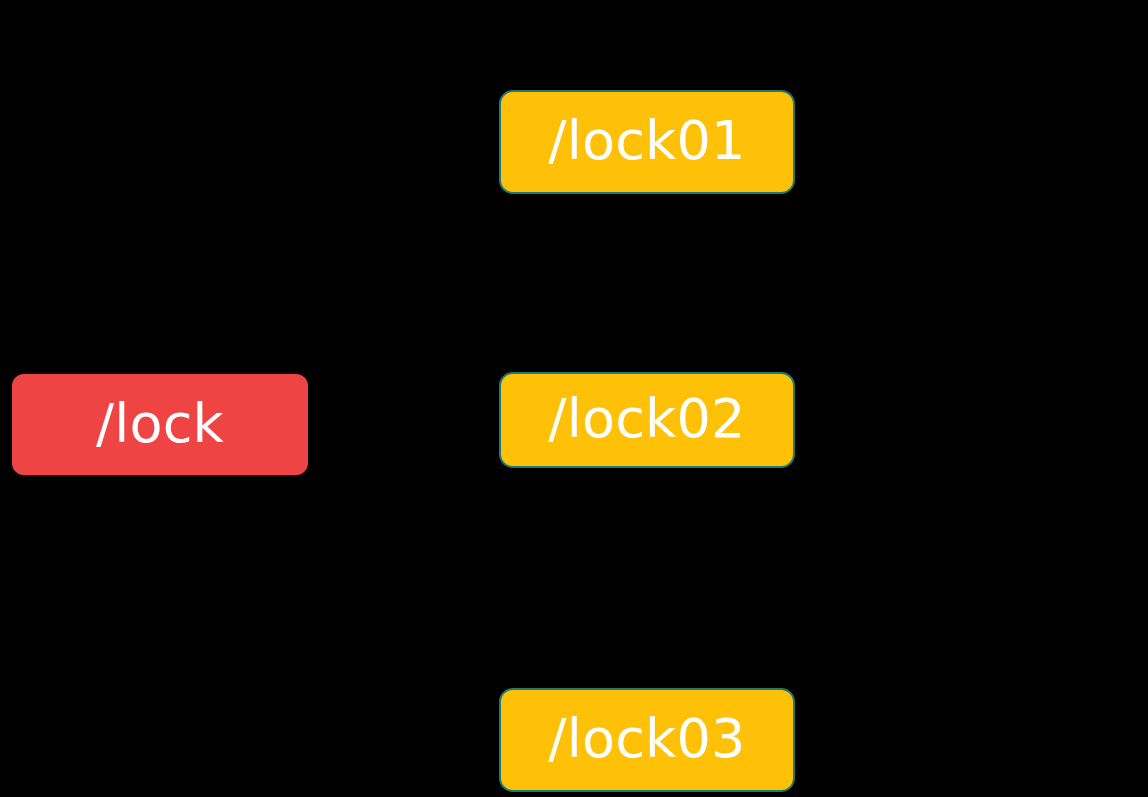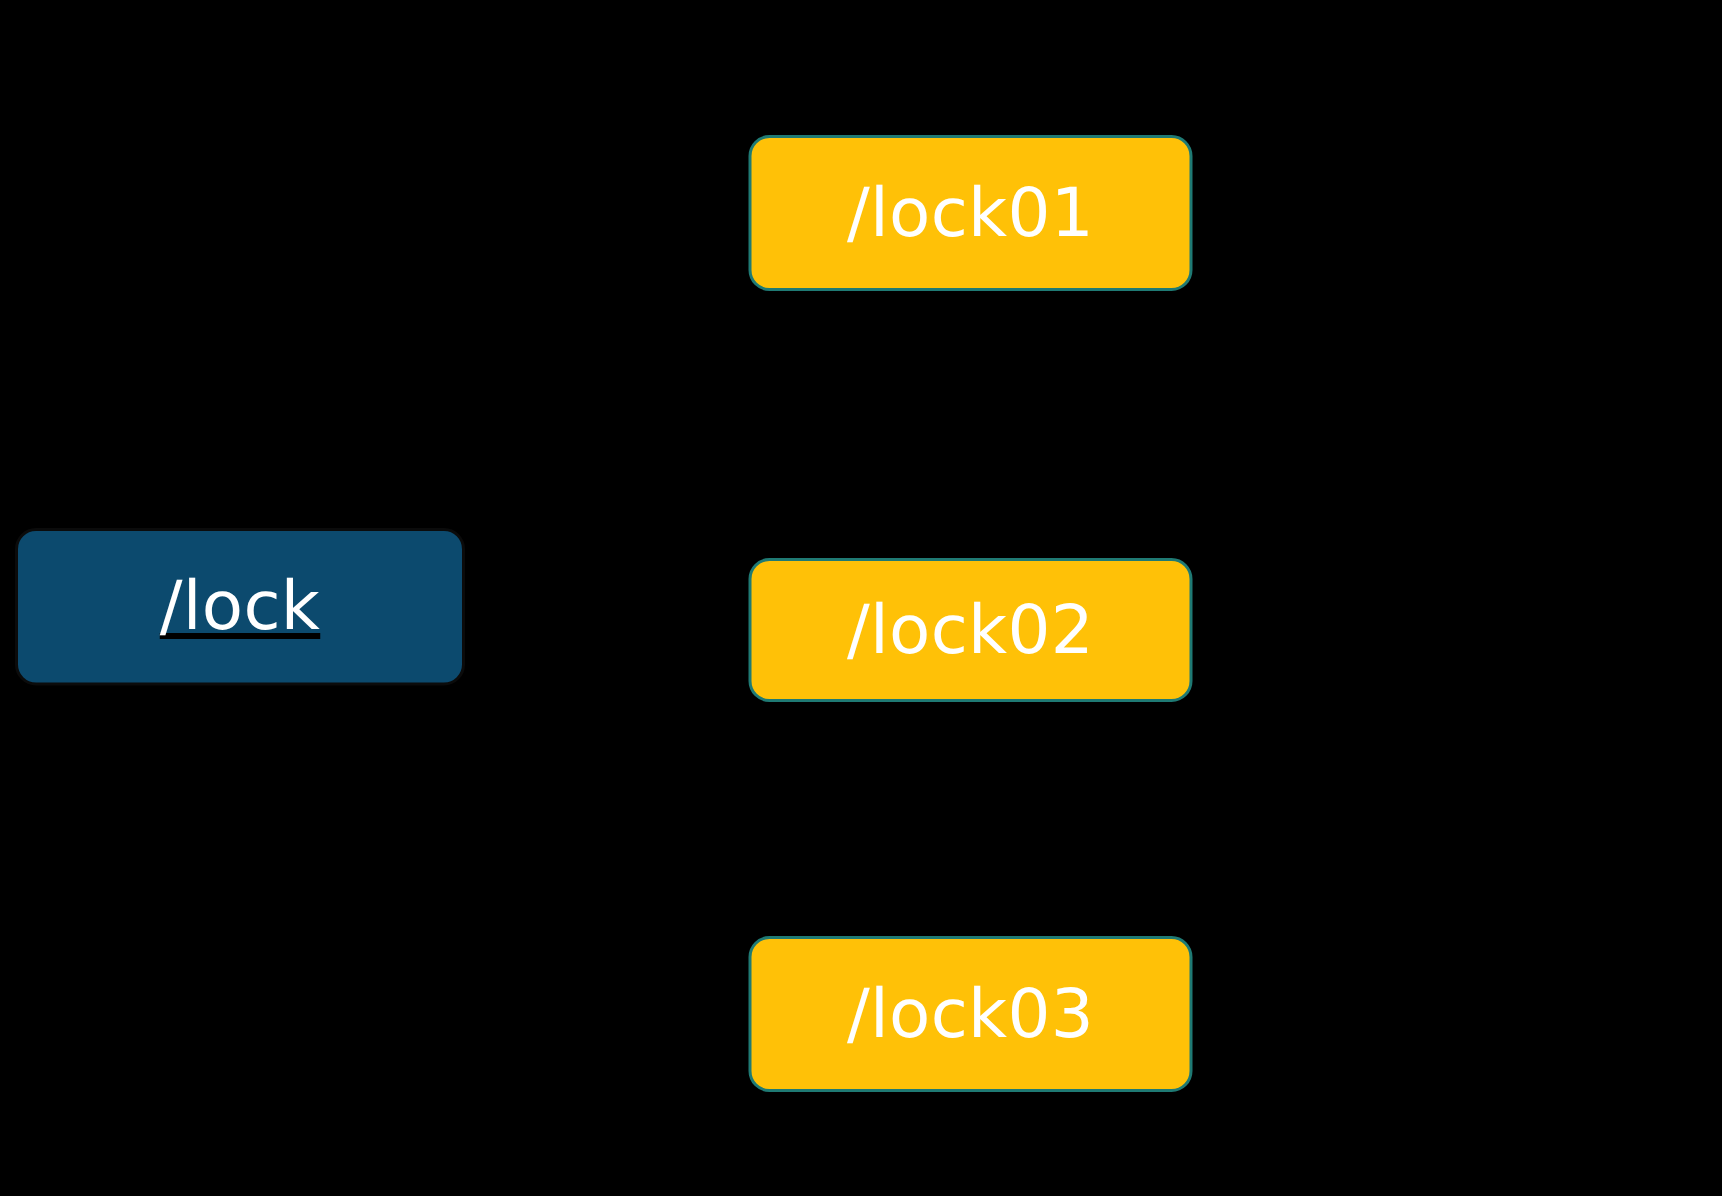--- a/index.html
+++ b/index.html
@@ -34,21 +34,21 @@
     display: flex;
     align-items: center;
     justify-content: center;
     border-radius: 14px;
     border-style: solid;
     border-width: 2px;
     overflow: hidden;
   }
   .node-label {
     color: #ffffff;
-    font-size: 45px;
+    font-size: 54px;
     line-height: 1;
     font-weight: 400;
     letter-spacing: 0.2px;
     white-space: nowrap;
     text-align: left;
     margin-top: -2px;
   }
   .node-root {
     background: #26a69a;
     border-color: #0b0b0b;
@@ -71,29 +71,29 @@
     <g>
       <path d="M 310 424 L 497 424" fill="none" stroke="#000000" stroke-width="3"></path>
       <polygon points="497,424 486,418 486,430" fill="#000000" stroke="#000000" stroke-width="1"></polygon>
     </g>
     <g>
       <path d="M 310 440 C 400 440 410 703 497 703" fill="none" stroke="#000000" stroke-width="3"></path>
       <polygon points="497,703 486,697 486,709" fill="#000000" stroke="#000000" stroke-width="1"></polygon>
     </g>
   </svg>
 
-  <div class="node node-root" style="left: 10px; top: 352px; width: 300px; height: 105px; background: #0c4a6e; border-color: rgb(11, 11, 11); text-decoration: underline;">
+  <div class="node node-root" style="left: 10px; top: 372px; width: 300px; height: 105px; background: #ef4444; border-color: rgb(11, 11, 11);">
     <span class="node-label" style="color: rgb(255, 255, 255);">/lock</span>
   </div>
 
   <div class="node node-child" style="left: 499px; top: 90px; width: 296px; height: 104px; background: rgb(255, 193, 7); border-color: rgb(31, 122, 116);">
     <span class="node-label" style="color: rgb(255, 255, 255);">/lock01</span>
   </div>
 
   <div class="node node-child" style="left: 499px; top: 372px; width: 296px; height: 96px; background: rgb(255, 193, 7); border-color: rgb(31, 122, 116);">
     <span class="node-label" style="color: rgb(255, 255, 255);">/lock02</span>
   </div>
 
-  <div class="node node-child" style="left: 499px; top: 624px; width: 296px; height: 104px; background: rgb(255, 193, 7); border-color: rgb(31, 122, 116);">
+  <div class="node node-child" style="left: 499px; top: 688px; width: 296px; height: 104px; background: rgb(255, 193, 7); border-color: rgb(31, 122, 116);">
     <span class="node-label" style="color: rgb(255, 255, 255);">/lock03</span>
   </div>
 
 </div>
 
 </body></html>

